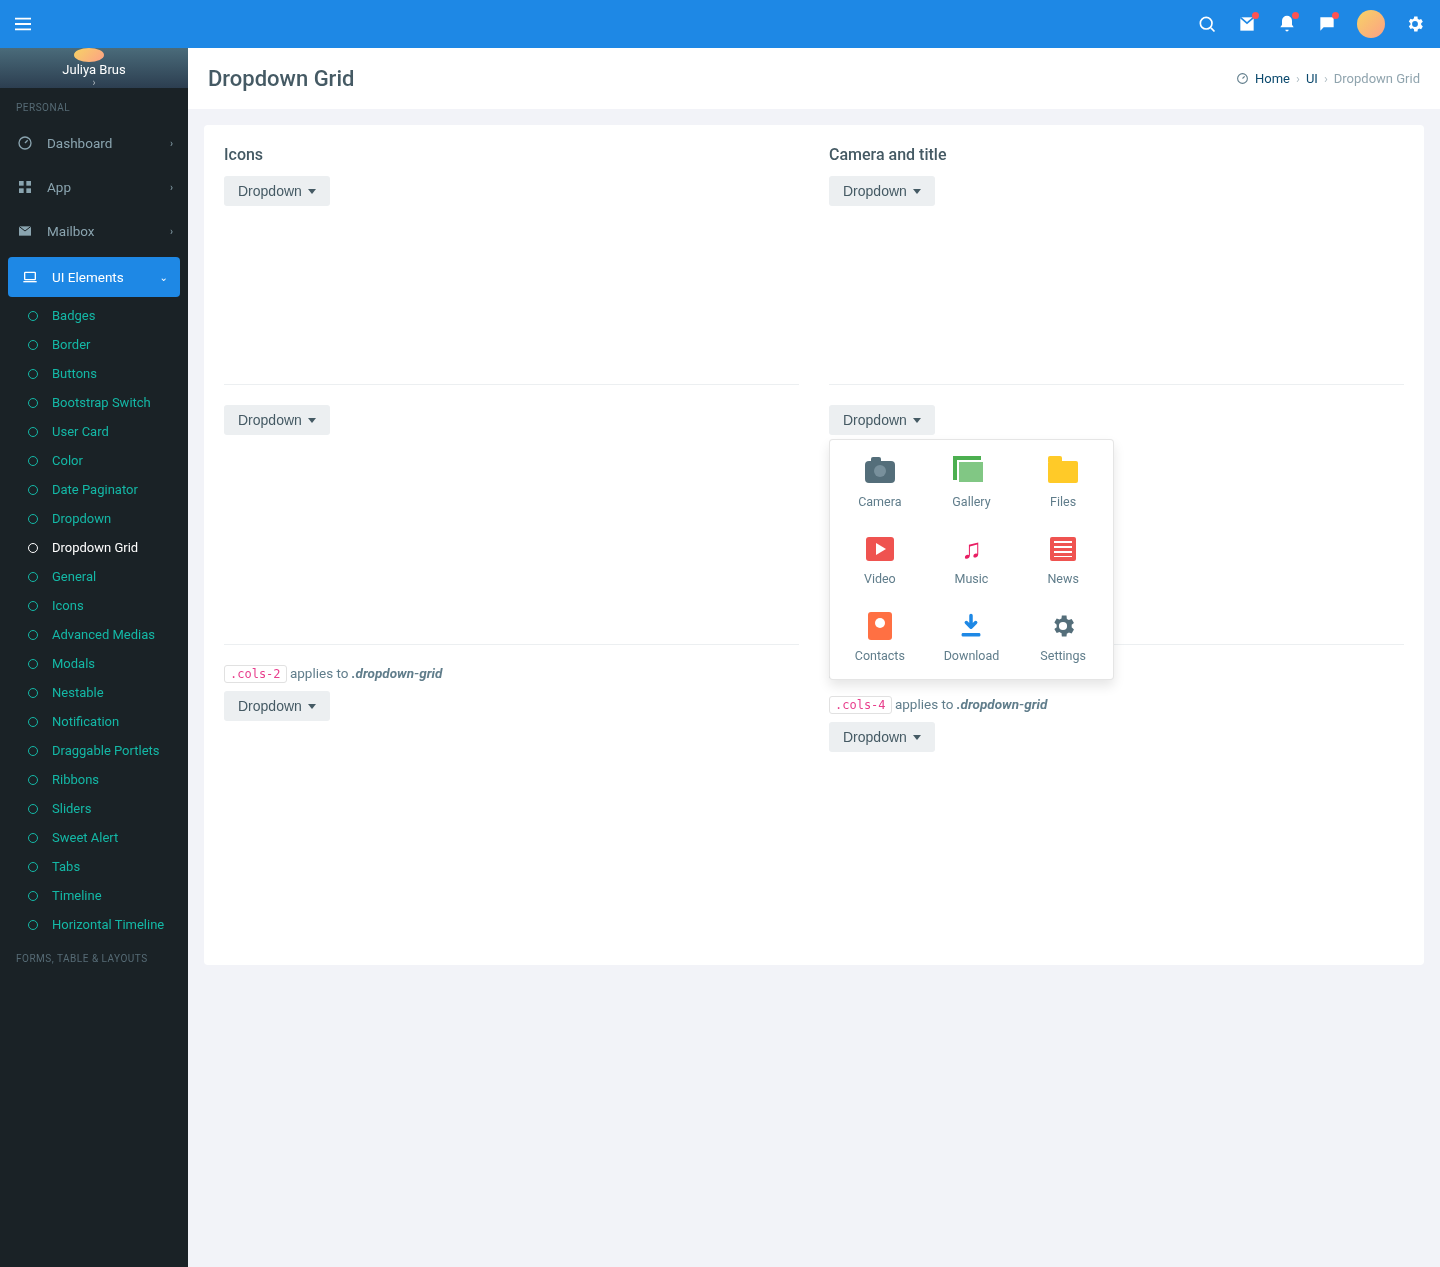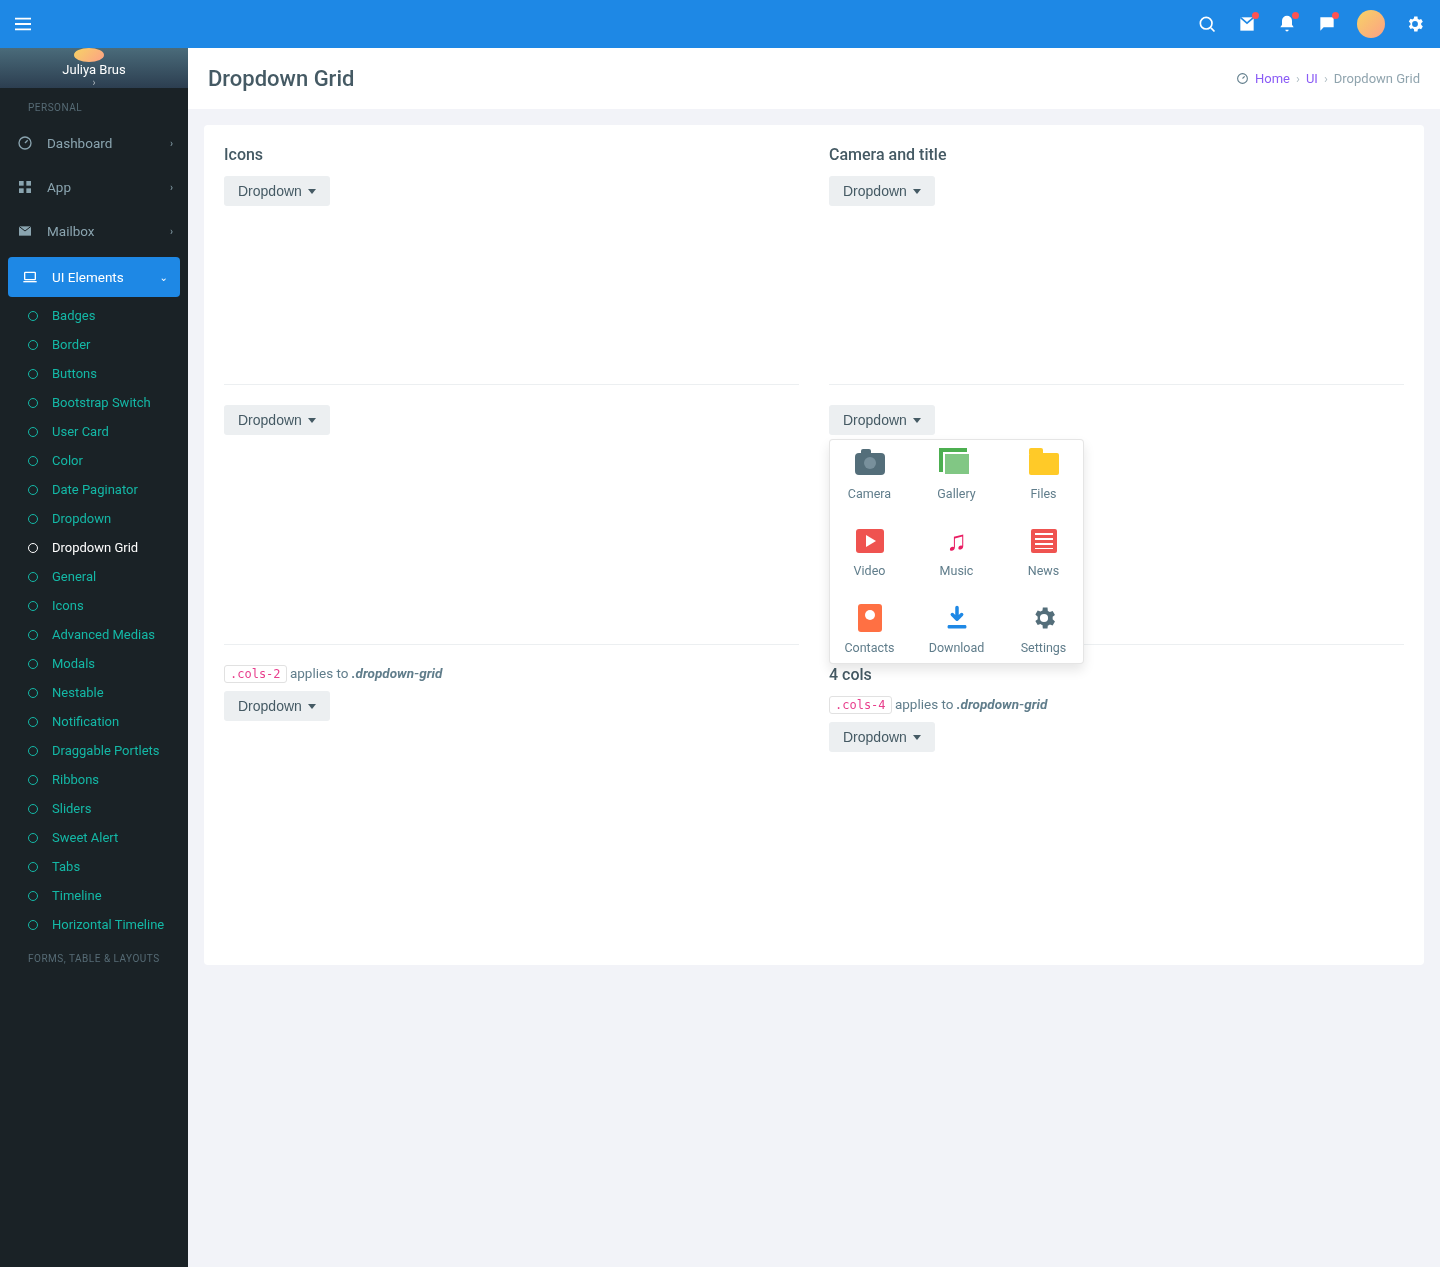--- a/index.html
+++ b/index.html
@@ -16,55 +16,55 @@
 .header-icon { position: relative; cursor: pointer; color: #fff; display: flex; align-items: center; }
 .header-icon .dot { position: absolute; top: -2px; right: -2px; width: 7px; height: 7px; background: #ff5252; border-radius: 50%; }
 .avatar { width: 28px; height: 28px; border-radius: 50%; background: linear-gradient(135deg, #f6d365, #fda085); }
 
 
 .sidebar { position: fixed; top: 48px; left: 0; bottom: 0; width: 188px; background: #1a2226; color: #8aa4af; overflow-y: auto; }
 .user-panel { position: relative; height: 40px; display: flex; align-items: center; padding: 0 15px; background: linear-gradient(to bottom, #4a6b7a, #2c3e50); flex-direction: column; }
 .user-panel .avatar-sm { width: 30px; height: 30px; border-radius: 50%; background: linear-gradient(135deg, #f6d365, #fda085); margin-right: 10px; }
 .user-panel .name { color: #fff; font-size: 13px; flex: 1; }
 .user-panel .chev { color: rgba(255,255,255,0.6); font-size: 10px; }
-.section-header { padding: 14px 28px 8px; font-size: 10px; color: #566b75; text-transform: uppercase; letter-spacing: 0.5px; }
+.section-header { padding: 14px 16px 8px; font-size: 10px; color: #566b75; text-transform: uppercase; letter-spacing: 0.5px; }
 .nav-item { display: flex; align-items: center; padding: 14px 15px; color: #8aa4af; cursor: pointer; position: relative; }
 .nav-item.has-children .arrow { margin-left: auto; font-size: 10px; }
 .nav-item.active { background: #1e88e5; color: #fff; border-radius: 4px; margin: 4px 8px; padding: 12px 12px; }
 .nav-item .icon { width: 20px; margin-right: 12px; text-align: center; display: inline-flex; align-items: center; justify-content: center; }
 .nav-item .nav-label { font-size: 13.5px; }
 .sub-item { display: flex; align-items: center; padding: 7px 15px 7px 28px; color: #14b8a6; cursor: pointer; font-size: 13px; }
 .sub-item.current { color: #fff; }
 .sub-item .circle { width: 10px; height: 10px; border: 1.5px solid currentColor; border-radius: 50%; margin-right: 14px; flex-shrink: 0; }
 
 
 .content-wrapper { margin-left: 188px; margin-top: 48px; }
 .content-header { background: #fff; padding: 18px 20px; display: flex; justify-content: space-between; align-items: center; }
 .content-header h1 { font-size: 22px; font-weight: 500; color: #455a64; }
 .breadcrumb { display: flex; align-items: center; gap: 6px; font-size: 13px; color: #607d8b; }
 .breadcrumb .sep { color: #b0bec5; }
 .breadcrumb .active { color: #90a4ae; }
-.breadcrumb a { color: #8b5cf6; text-decoration: none; }
+.breadcrumb a { color: #0c4a6e; text-decoration: none; }
 .breadcrumb .dash-icon { width: 13px; height: 13px; }
 
 .content { padding: 16px; }
 .box { background: #fff; border-radius: 4px; padding: 20px; }
 .row { display: flex; gap: 30px; }
 .col { flex: 1; min-width: 0; }
 .section { min-height: 240px; padding-bottom: 20px; border-bottom: 1px solid #eceff1; margin-bottom: 20px; }
 .section.last { border-bottom: none; min-height: 260px; }
 .section h4 { font-size: 16px; font-weight: 500; color: #455a64; margin-bottom: 12px; }
 .dropdown-btn { background: #eceff1; border: none; padding: 7px 14px; border-radius: 3px; color: #455a64; font-size: 14px; cursor: pointer; display: inline-flex; align-items: center; gap: 6px; }
 .dropdown-btn .caret { display: inline-block; width: 0; height: 0; border-left: 4px solid transparent; border-right: 4px solid transparent; border-top: 5px solid #455a64; }
 .help-text { font-size: 13.5px; color: #607d8b; margin-bottom: 10px; }
 .help-text code { color: #e83e8c; background: #fff; border: 1px solid #e1e1e1; padding: 1px 5px; border-radius: 3px; font-size: 12px; font-family: monospace; }
 .help-text em { font-style: italic; font-weight: bold; }
 
 .dropdown-wrap { position: relative; display: inline-block; }
-.dropdown-menu { position: absolute; top: calc(100% + 4px); left: 0; background: #fff; border: 1px solid rgba(0,0,0,0.1); border-radius: 4px; box-shadow: 0 6px 12px rgba(0,0,0,0.1); padding: 0; width: 255px; z-index: 500; }
+.dropdown-menu { position: absolute; top: calc(100% + 4px); left: 0; background: #fff; border: 1px solid rgba(0,0,0,0.1); border-radius: 4px; box-shadow: 0 6px 12px rgba(0,0,0,0.1); padding: 8px; width: 285px; z-index: 500; }
 .grid3 { display: grid; grid-template-columns: repeat(3, 1fr); gap: 8px; }
 .grid-item { display: flex; flex-direction: column; align-items: center; justify-content: center; padding: 8px 4px; cursor: pointer; text-align: center; }
 .grid-item .gi-icon { width: 32px; height: 32px; margin-bottom: 6px; display: flex; align-items: center; justify-content: center; }
 .grid-item .gi-label { font-size: 12.5px; color: #607d8b; }
 
 
 .ic-camera { width: 30px; height: 22px; background: #546e7a; border-radius: 4px; position: relative; }
 .ic-camera::before { content:""; position:absolute; top:-4px; left:6px; width:10px; height:5px; background:#546e7a; border-radius:2px 2px 0 0; }
 .ic-camera::after { content:""; position:absolute; top:4px; left:9px; width:12px; height:12px; background:#78909c; border-radius:50%; }
 .ic-gallery { width: 28px; height: 24px; background: #81c784; border: 2px solid #fff; box-shadow: -4px -4px 0 #4caf50; position: relative; }

